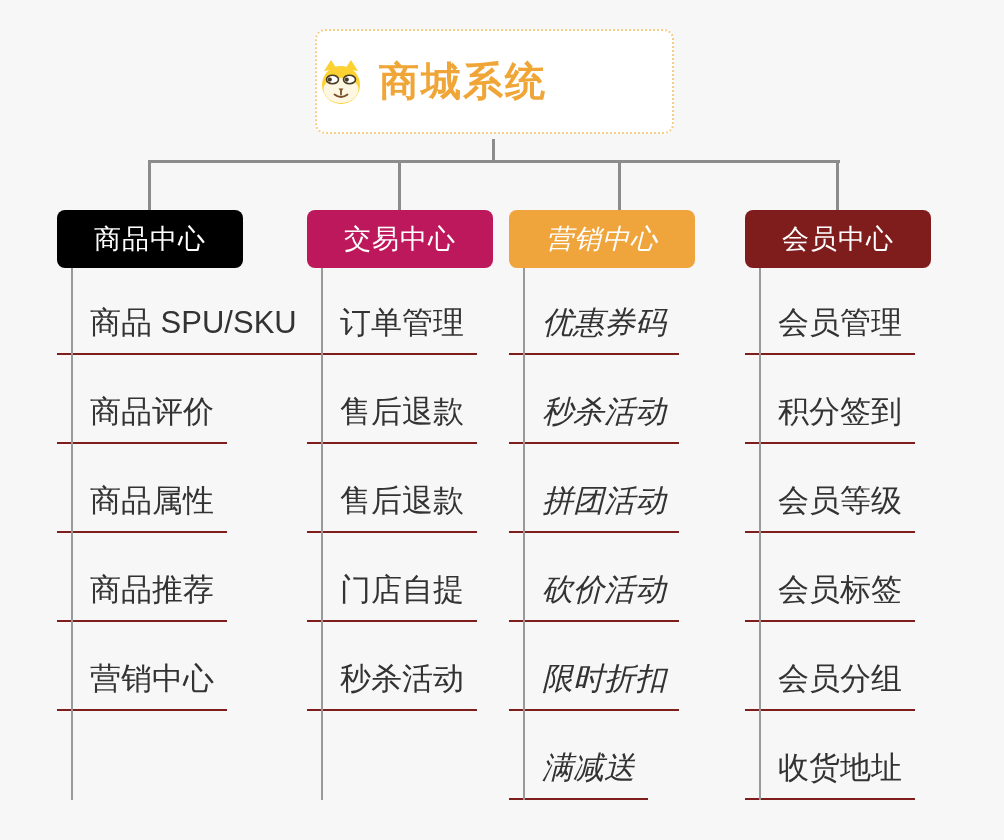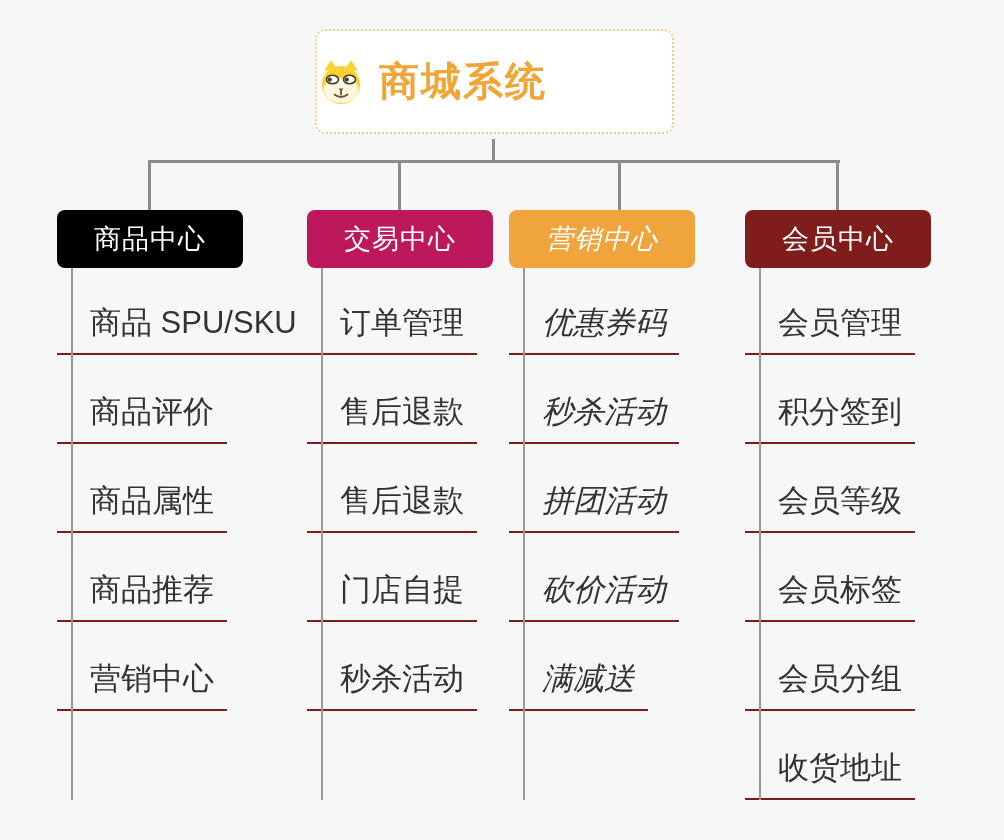--- a/index.html
+++ b/index.html
@@ -134,20 +134,23 @@
       <div class="slot">
           <div class="node">秒杀活动</div>
         </div>
       <div class="slot">
           <div class="node">拼团活动</div>
         </div>
       <div class="slot">
           <div class="node">砍价活动</div>
         </div>
       <div class="slot">
+          <div class="node">限时折扣</div>
+        </div>
+      <div class="slot">
           <div class="node">满减送</div>
         </div>
     </div>
   </div>
 
   <div class="col col4">
     <div class="head" style="background: #7f1d1d;">会员中心</div>
     <div class="children">
       <div class="spine"></div>
       <div class="slot first">

